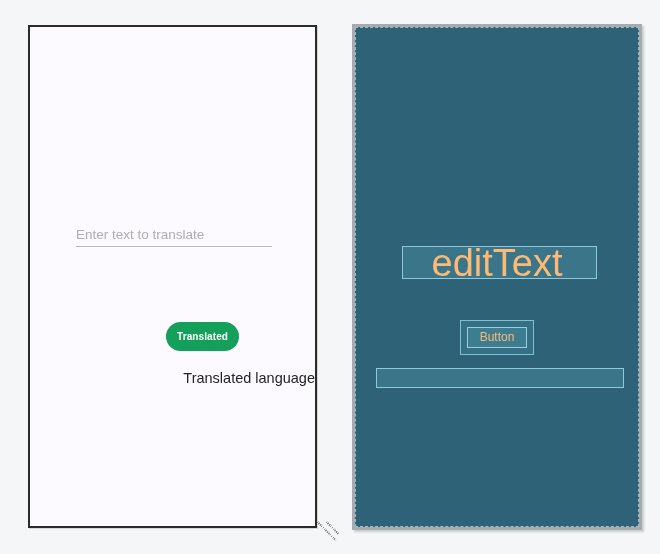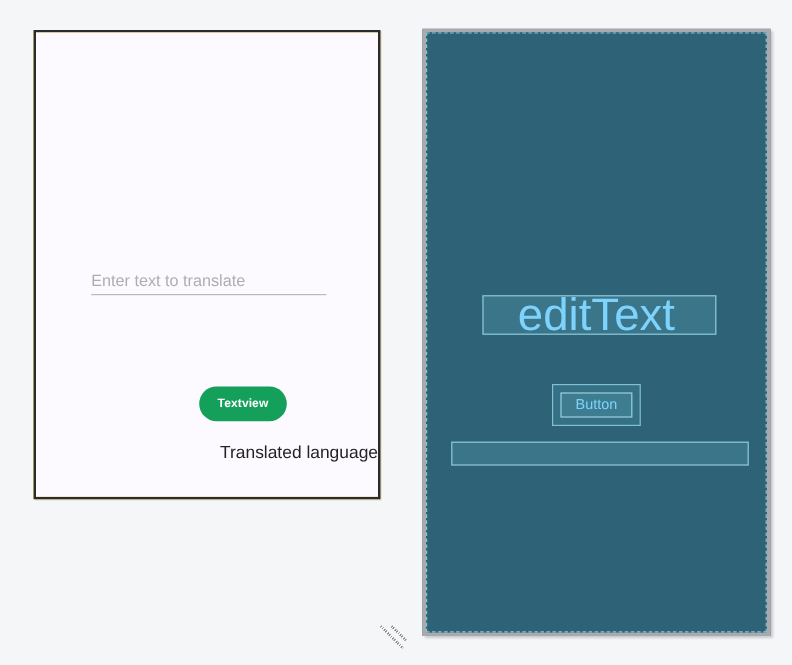--- a/index.html
+++ b/index.html
@@ -14,22 +14,22 @@
     overflow: hidden;
     position: relative;
   }
 
   
   #app-preview-panel {
     position: absolute;
     left: 28px;
     top: 25px;
     width: 289px;
-    height: 391px;
-    background: #eab308;
+    height: 503px;
+    background: #fdba74;
     border: 2px solid #2b2b2b;
     box-sizing: border-box;
     box-shadow: 1px 1px 0 #d7d7da;
   }
   #app-preview-inner {
     position: absolute;
     inset: 0;
     background: #fcfaff;
   }
 
@@ -138,21 +138,21 @@
     position: absolute;
     box-sizing: border-box;
     background: #3a7589;
     border: 1px solid #8fc8dd;
   }
   .wf-label {
     position: absolute;
     left: 0;
     right: 0;
     text-align: center;
-    color: #7dd3fc;
+    color: #fdba74;
     font-family: "Liberation Sans", sans-serif;
     white-space: nowrap;
     pointer-events: none;
   }
 
   
   #wf-edittext-box {
     left: 46px;
     top: 218px;
     width: 195px;
@@ -203,21 +203,21 @@
 </head>
 <body>
 
 <div id="app-preview-panel">
   <div id="app-preview-inner">
 
     <div id="translate-input-wrap">
       <input id="translate-input" type="text" placeholder="Enter text to translate" style="">
     </div>
 
-    <button id="translate-button">Textview</button>
+    <button id="translate-button">Translated</button>
 
     <div id="translated-language-label">Translated language</div>
 
   </div>
 </div>
 
 <div id="resize-handle">
   <div class="grip-line l1"></div>
   <div class="grip-line l2"></div>
 </div>

